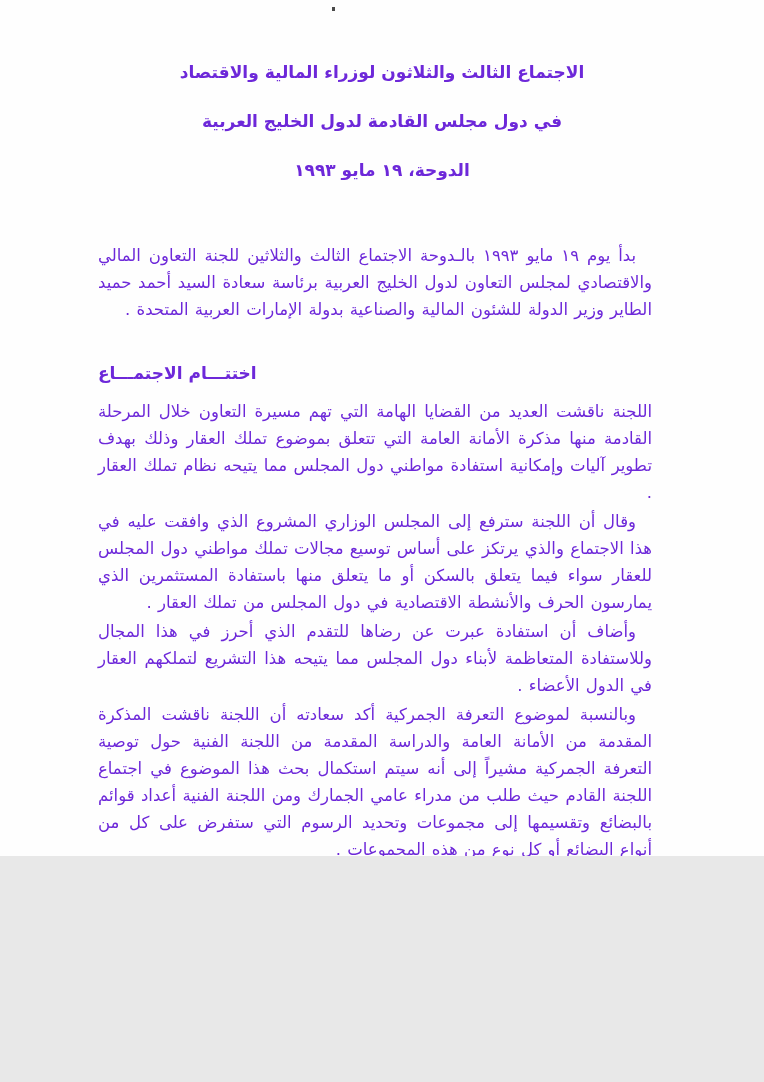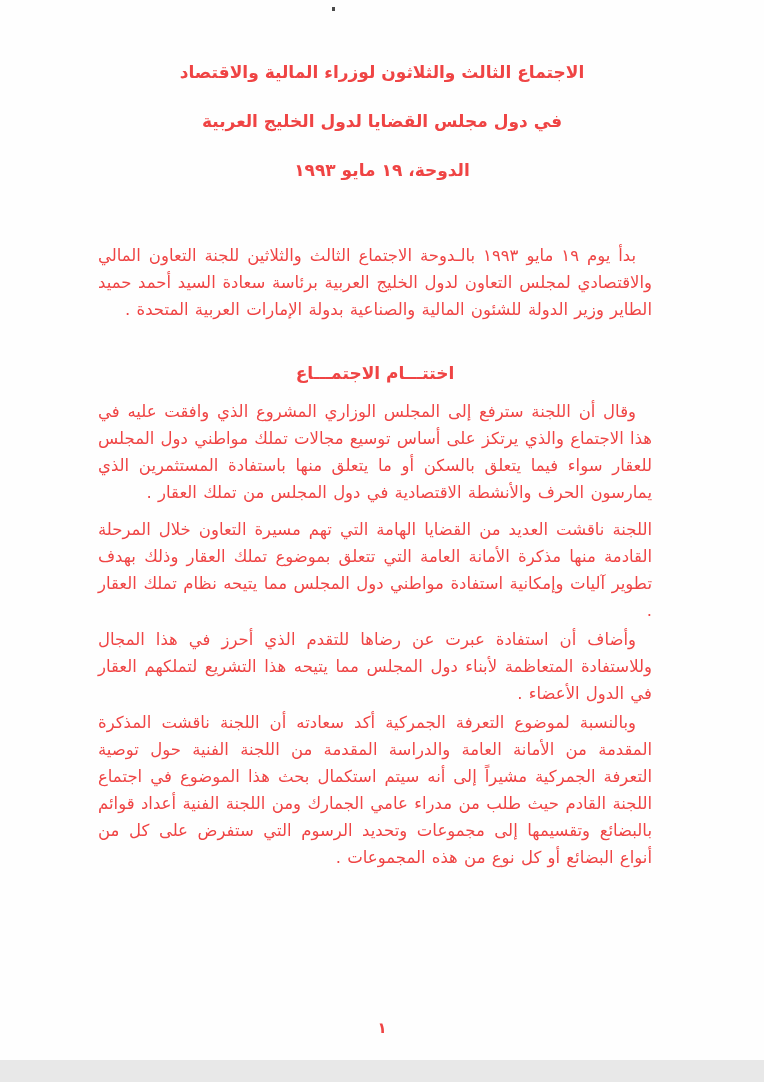--- a/index.html
+++ b/index.html
@@ -3,24 +3,24 @@
 <meta charset="utf-8">
 <style>
   html, body {
     margin: 0;
     padding: 0;
     background: #e8e8e8;
   }
   .page {
     position: relative;
     width: 764px;
-    height: 1060px;
+    height: 856px;
     margin: 0 auto;
     background: #fefefe;
-    color: #ef4444;
+    color: #6d28d9;
     font-family: "DejaVu Sans", sans-serif;
     direction: rtl;
     overflow: hidden;
   }
   .artifact-dot {
     position: absolute;
     top: 7px;
     left: 332px;
     width: 3px;
     height: 4px;
@@ -49,21 +49,21 @@
     text-align: justify;
     word-spacing: 1px;
   }
   .indent { text-indent: 16px; }
   .para.p1 { margin-top: 60px; }
   .heading {
     margin: 38px 0 12px 0;
     font-size: 17px;
     font-weight: 700;
     line-height: 25px;
-    text-align: center;
+    text-align: left;
   }
   .para.p3 { margin-top: 10px; }
   .para.p4, .para.p5, .para.p6 { margin-top: 2px; }
   .page-number {
     position: absolute;
     top: 1019px;
     left: 0;
     right: 0;
     text-align: center;
     font-size: 15px;
@@ -73,30 +73,30 @@
 </style>
 </head>
 <body>
 
 <div class="page">
 
   <div class="artifact-dot"></div>
 
   <header class="titles">
     <div class="t">الاجتماع الثالث والثلاثون لوزراء المالية والاقتصاد</div>
-    <div class="t">في دول مجلس القضايا لدول الخليج العربية</div>
+    <div class="t">في دول مجلس القادمة لدول الخليج العربية</div>
     <div class="t">الدوحة، ١٩ مايو ١٩٩٣</div>
   </header>
 
   <div class="body-block">
     <p class="para indent p1">بدأ يوم ١٩ مايو ١٩٩٣ بالـدوحة الاجتماع الثالث والثلاثين للجنة التعاون المالي والاقتصادي لمجلس التعاون لدول الخليج العربية برئاسة سعادة السيد أحمد حميد الطاير وزير الدولة للشئون المالية والصناعية بدولة الإمارات العربية المتحدة .</p>
 
     <h2 class="heading">اختتـــام الاجتمـــاع</h2>
 
+    <p class="para p3">اللجنة ناقشت العديد من القضايا الهامة التي تهم مسيرة التعاون خلال المرحلة القادمة منها مذكرة الأمانة العامة التي تتعلق بموضوع تملك العقار وذلك بهدف تطوير آليات وإمكانية استفادة مواطني دول المجلس مما يتيحه نظام تملك العقار .</p>
     <p class="para indent p4">وقال أن اللجنة سترفع إلى المجلس الوزاري المشروع الذي وافقت عليه في هذا الاجتماع والذي يرتكز على أساس توسيع مجالات تملك مواطني دول المجلس للعقار سواء فيما يتعلق بالسكن أو ما يتعلق منها باستفادة المستثمرين الذي يمارسون الحرف والأنشطة الاقتصادية في دول المجلس من تملك العقار .</p>
-    <p class="para p3">اللجنة ناقشت العديد من القضايا الهامة التي تهم مسيرة التعاون خلال المرحلة القادمة منها مذكرة الأمانة العامة التي تتعلق بموضوع تملك العقار وذلك بهدف تطوير آليات وإمكانية استفادة مواطني دول المجلس مما يتيحه نظام تملك العقار .</p>
     <p class="para indent p5">وأضاف أن استفادة عبرت عن رضاها للتقدم الذي أحرز في هذا المجال وللاستفادة المتعاظمة لأبناء دول المجلس مما يتيحه هذا التشريع لتملكهم العقار في الدول الأعضاء .</p>
     <p class="para indent p6">وبالنسبة لموضوع التعرفة الجمركية أكد سعادته أن اللجنة ناقشت المذكرة المقدمة من الأمانة العامة والدراسة المقدمة من اللجنة الفنية حول توصية التعرفة الجمركية مشيراً إلى أنه سيتم استكمال بحث هذا الموضوع في اجتماع اللجنة القادم حيث طلب من مدراء عامي الجمارك ومن اللجنة الفنية أعداد قوائم بالبضائع وتقسيمها إلى مجموعات وتحديد الرسوم التي ستفرض على كل من أنواع البضائع أو كل نوع من هذه المجموعات .</p>
   </div>
 
   <div class="page-number">١</div>
 
 </div>
 
 </body></html>

